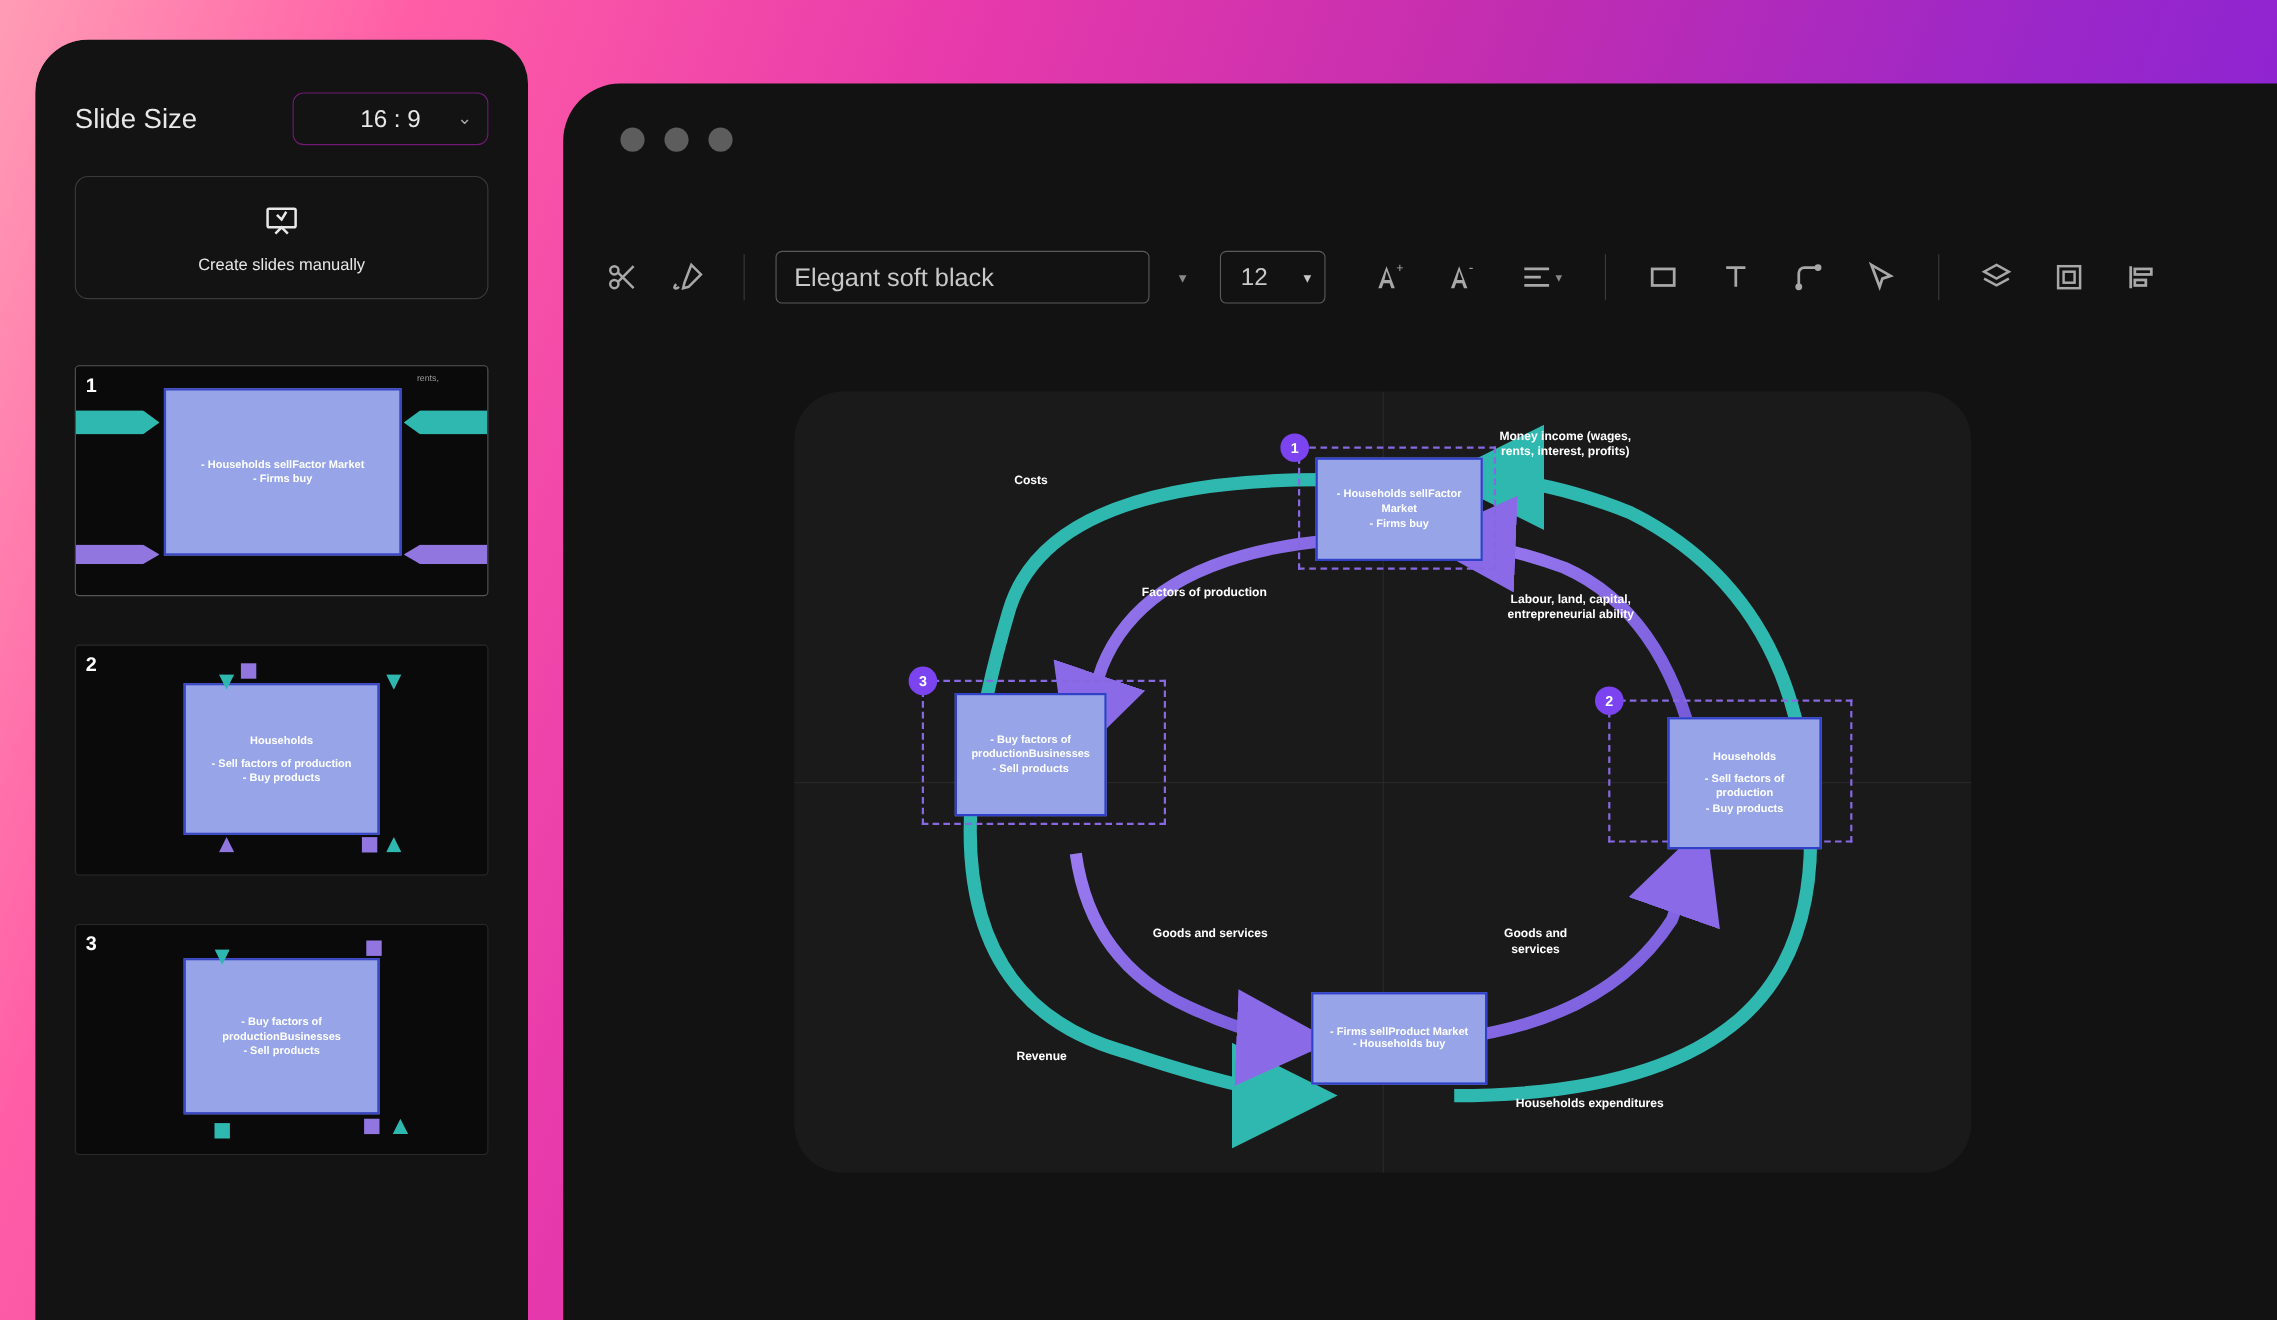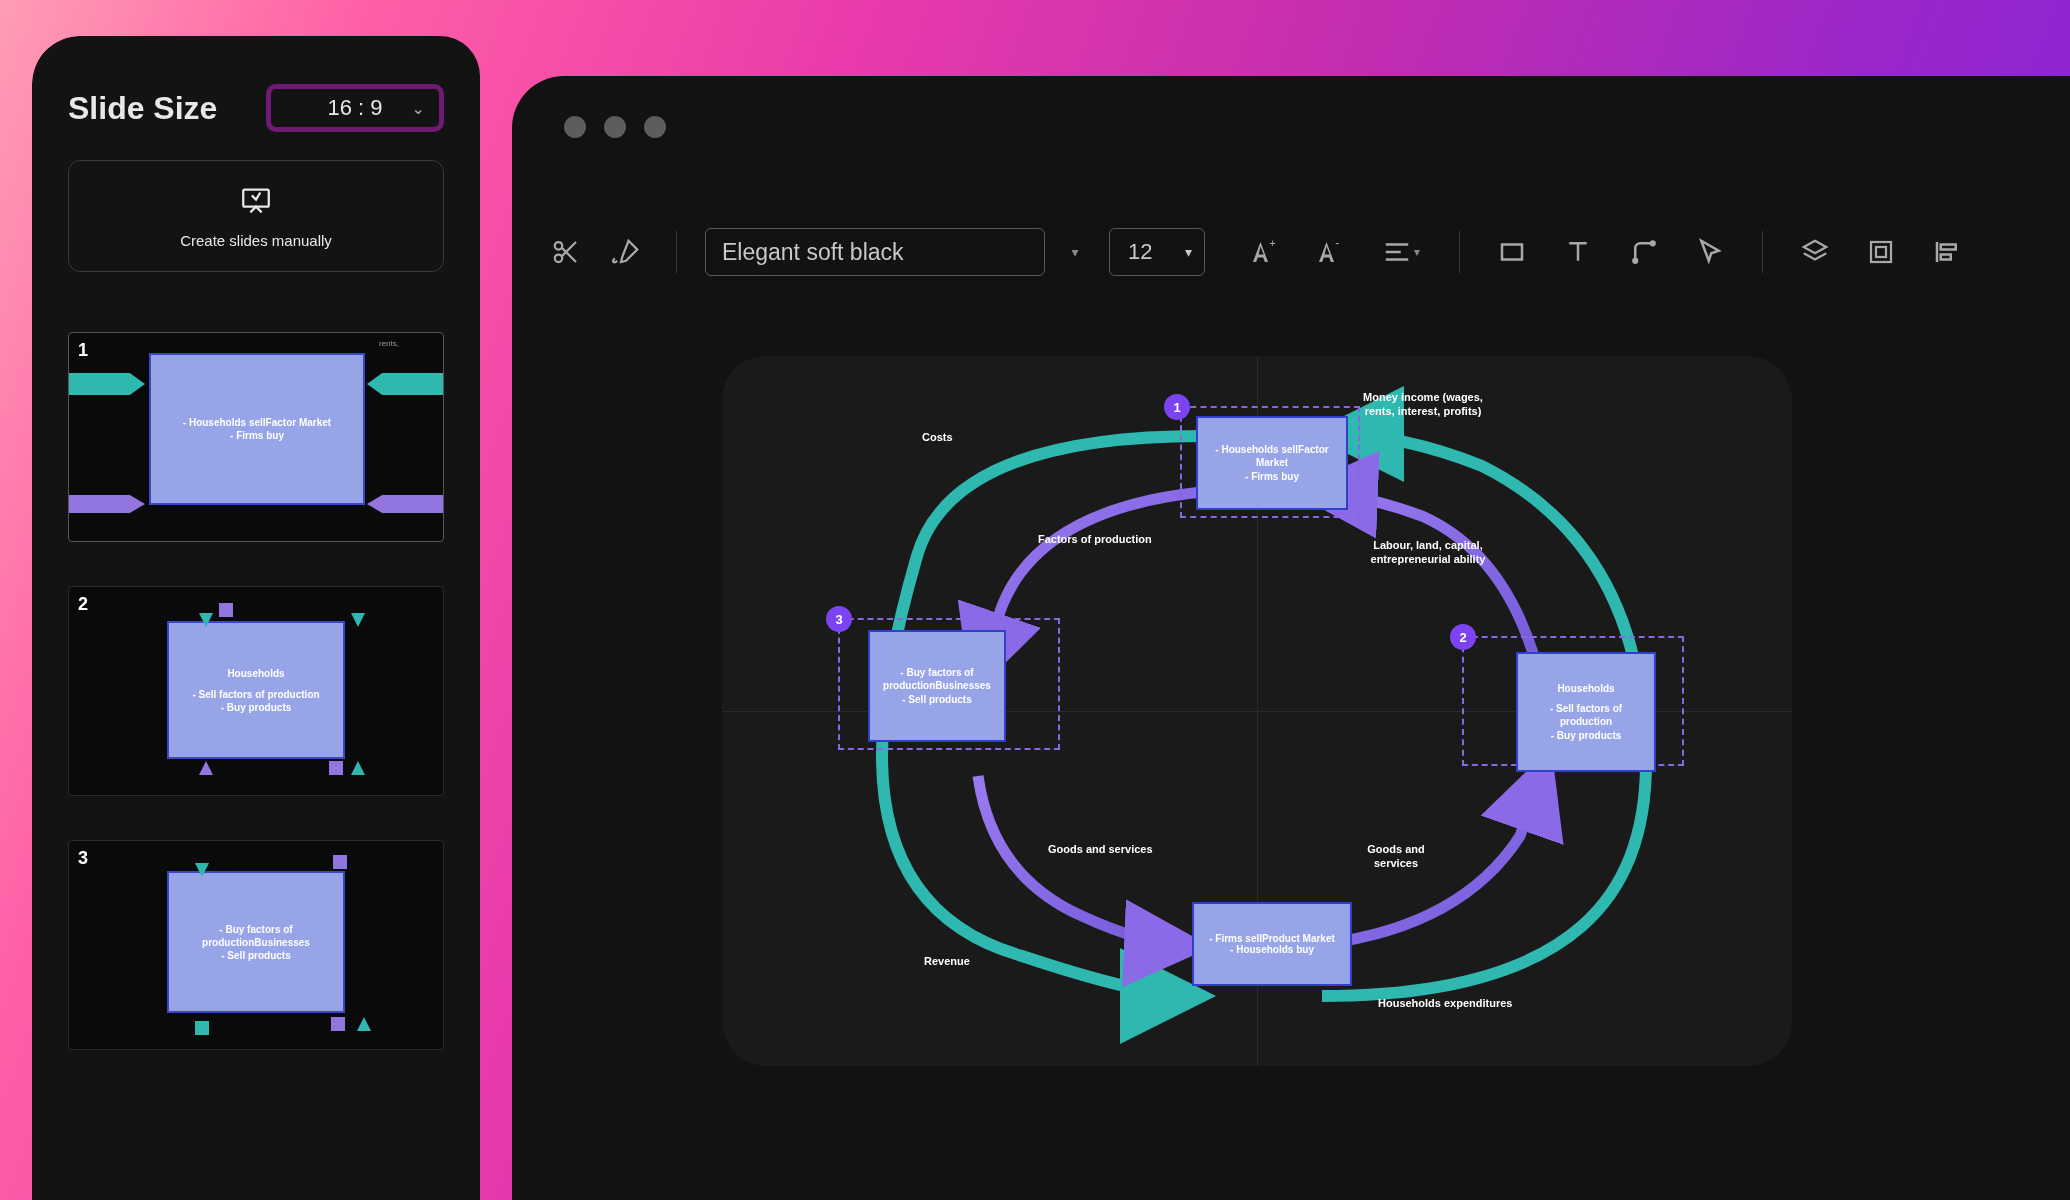--- a/index.html
+++ b/index.html
@@ -4,22 +4,22 @@
 <style>
 * { margin: 0; padding: 0; box-sizing: border-box; font-family: -apple-system, BlinkMacSystemFont, "Segoe UI", sans-serif; }
 body { width: 2070px; height: 1200px; background: linear-gradient(110deg, #ff9db5 0%, #ff5ea6 15%, #e83aab 35%, #c22db0 55%, #9a27c9 75%, #7d20df 100%); overflow: hidden; }
 
 .frame { position: absolute; top: 36px; left: 32px; right: 0; bottom: 0; border-top-left-radius: 48px; overflow: hidden; }
 
 
 .sidebar { position: absolute; left: 0; top: 0; width: 448px; height: 100%; background: #131313; border-top-left-radius: 48px; border-top-right-radius: 40px; padding: 48px 36px; color: #e8e8e8; }
 .sb-title { font-size: 26px; font-weight: 400; margin-bottom: 52px; }
 .size-row { display: flex; align-items: center; justify-content: space-between; margin-bottom: 28px; }
-.size-label { font-size: 32px; font-weight: 700; }
-.size-select { width: 178px; height: 48px; border: 5px solid #701a75; border-radius: 10px; background: transparent; color: #e8e8e8; font-size: 22px; display: flex; align-items: center; justify-content: center; position: relative; }
+.size-label { font-size: 25px; font-weight: 400; }
+.size-select { width: 178px; height: 48px; border: 1px solid #701a75; border-radius: 10px; background: transparent; color: #e8e8e8; font-size: 22px; display: flex; align-items: center; justify-content: center; position: relative; }
 .size-select .chev { position: absolute; right: 14px; font-size: 16px; color: #aaa; }
 .create-row { display: flex; gap: 12px; margin-bottom: 60px; }
 .create-btn { flex: 1; height: 112px; border: 1px solid #3a3a3a; border-radius: 12px; background: transparent; display: flex; flex-direction: column; align-items: center; justify-content: center; gap: 14px; color: #e8e8e8; cursor: pointer; }
 .create-btn svg { width: 34px; height: 34px; }
 .create-btn span { font-size: 15px; font-weight: 300; }
 
 .thumbs { display: flex; flex-direction: column; gap: 44px; }
 .thumb-wrap { position: relative; }
 .thumb-num { position: absolute; top: 8px; left: 10px; font-size: 18px; font-weight: 600; color: #fff; z-index: 2; }
 .thumb { width: 376px; height: 210px; background: #0a0a0a; border: 1px solid #2a2a2a; border-radius: 4px; position: relative; overflow: hidden; }

